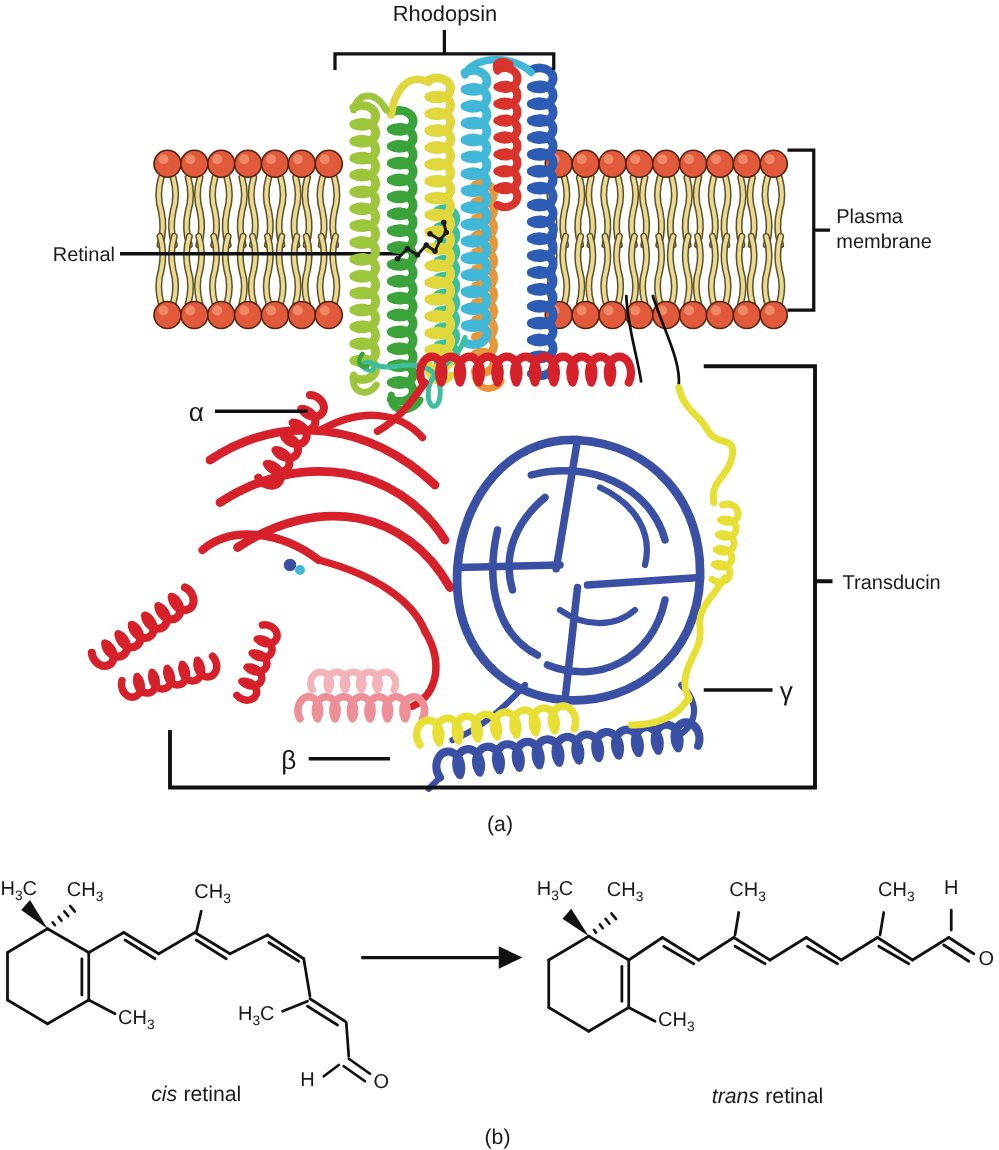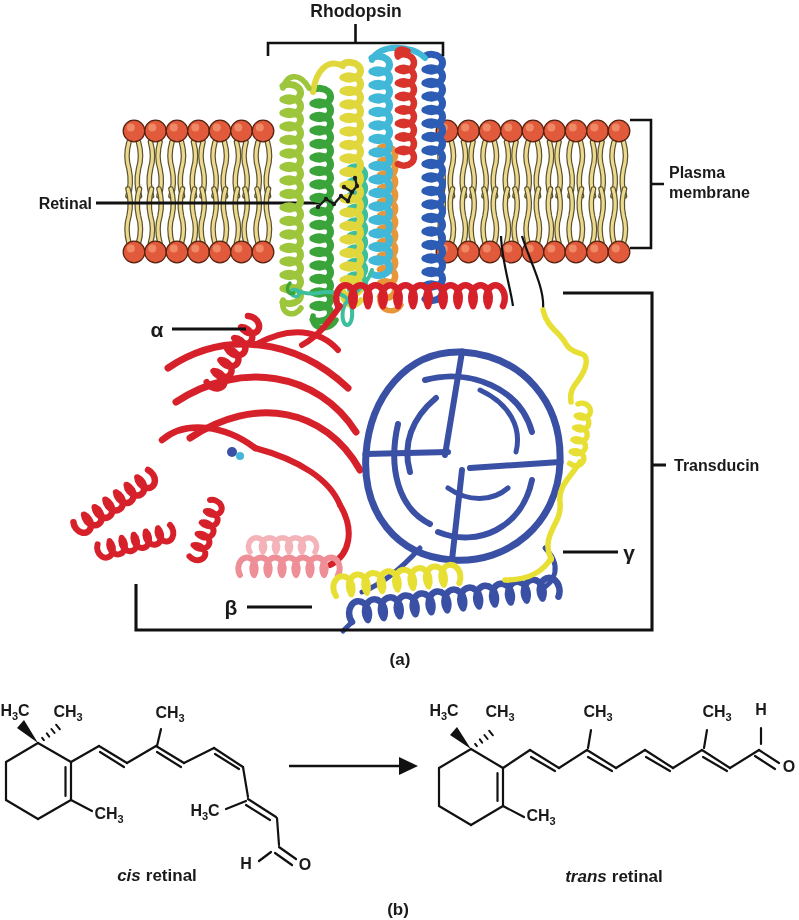--- a/index.html
+++ b/index.html
@@ -1,17 +1,17 @@
 <!DOCTYPE html>
 <html><head>
 <meta charset="utf-8">
 <style>
   html,body{margin:0;padding:0;background:#fff;}
   .figure-wrap{position:relative;width:799px;height:920px;background:#fff;overflow:hidden;
-    font-family:"Liberation Sans",sans-serif;font-weight:bold;}
+    font-family:"Liberation Sans",sans-serif;}
   svg{position:absolute;left:0;top:0;}
   svg text{font-family:"Liberation Sans",sans-serif;fill:#1a1a1a;}
   .lbl{font-size:16px;}
   .lbl-big{font-size:17.5px;}
   .greek{font-size:21px;}
   .cap{font-size:17px;}
   .molname{font-size:17px;}
   .it{font-style:italic;}
 </style>
 </head>

